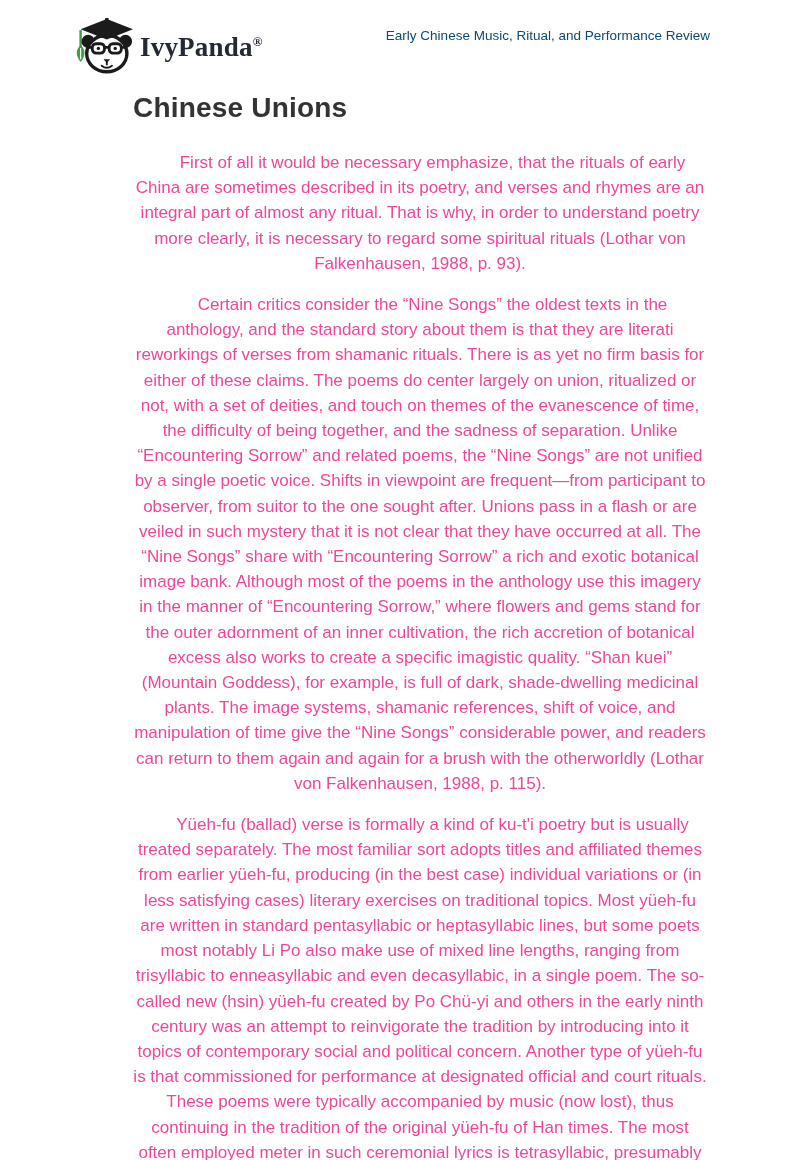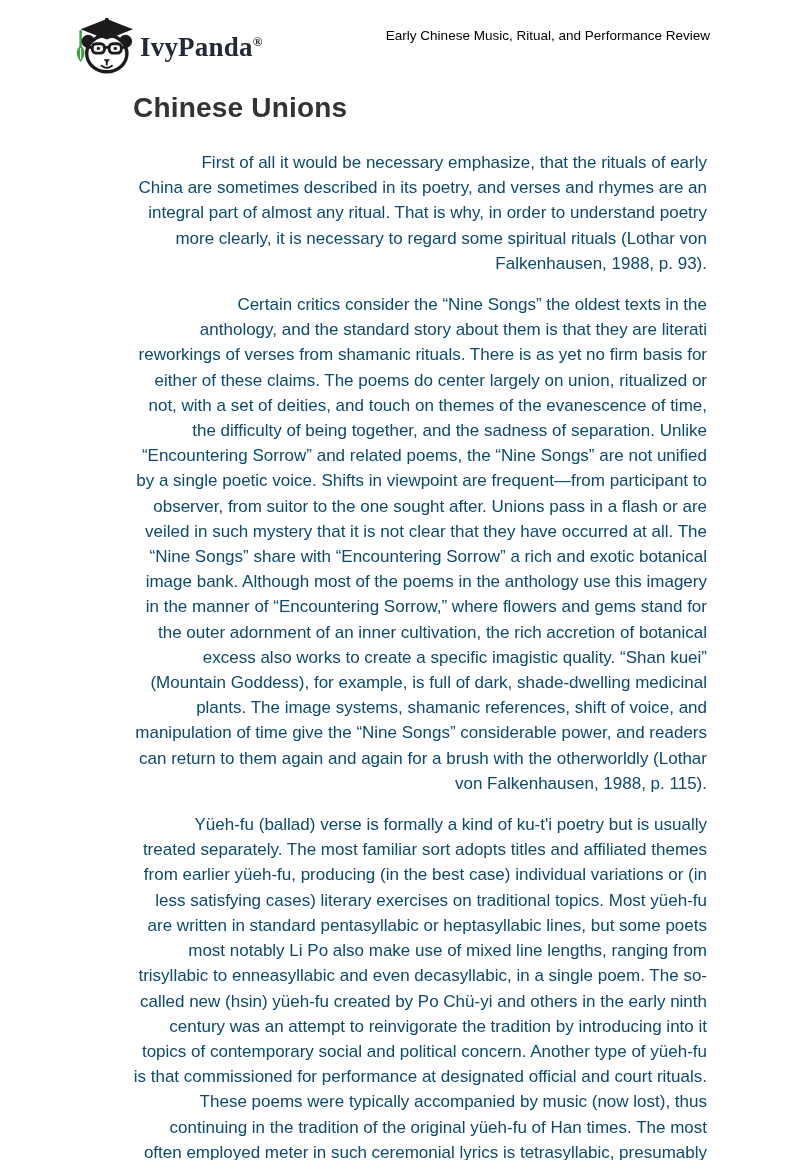--- a/index.html
+++ b/index.html
@@ -38,41 +38,41 @@
     font-family: "Liberation Serif", serif;
     font-weight: 700;
     font-size: 13px;
     color: #242936;
     vertical-align: super;
     line-height: 0;
   }
   .doc-title {
     margin-top: 9px;
     font-size: 13.5px;
-    color: #000000;
+    color: #0c4a6e;
     line-height: 17px;
   }
   
   .article {
     margin: 16px 35px 0 75px;
   }
   .article h1 {
     font-size: 28px;
     font-weight: 700;
     color: #333333;
     margin: 0 0 26px 0;
     letter-spacing: 0.2px;
   }
   .article p {
     font-size: 17px;
     line-height: 25.2px;
-    color: #0c4a6e;
+    color: #ec4899;
     text-indent: 25px;
     margin: 0 0 16px 0;
-    text-align: right;
+    text-align: center;
   }
   
   .pagefoot {
     position: absolute;
     right: 32px;
     bottom: 18px;
     font-size: 13px;
     color: #b3b3b3;
     text-decoration: none;
   }

